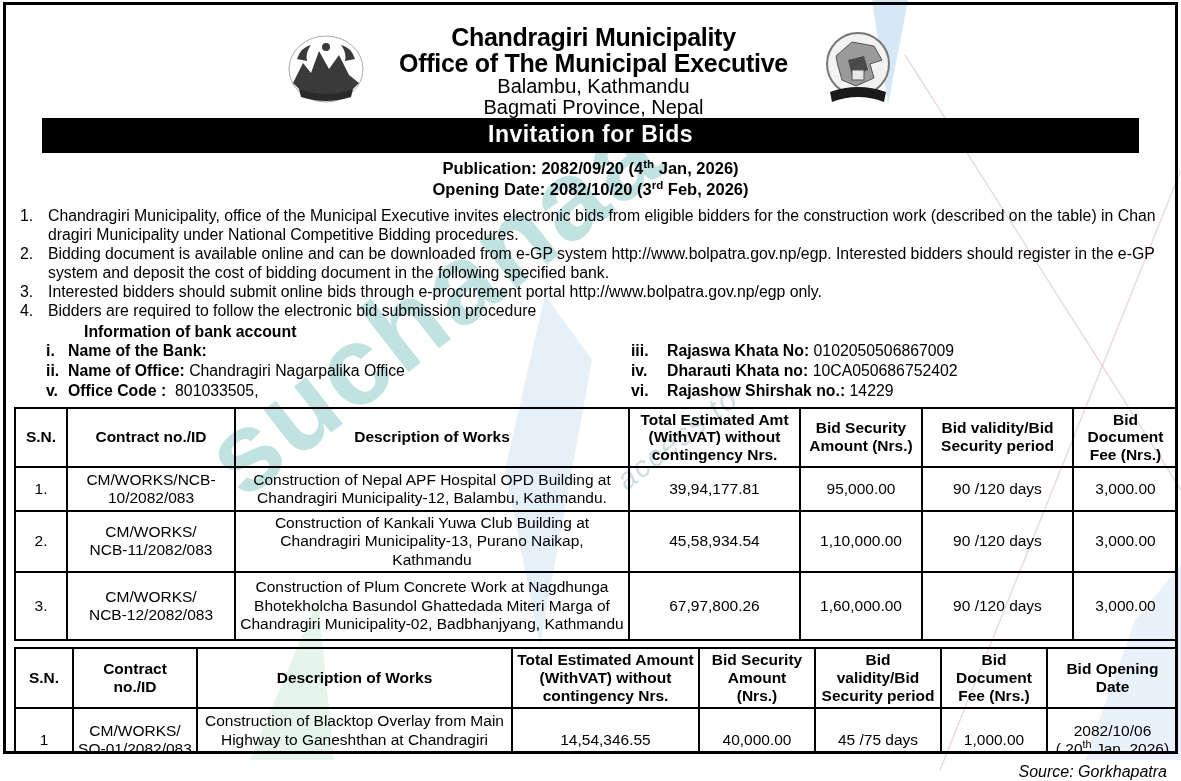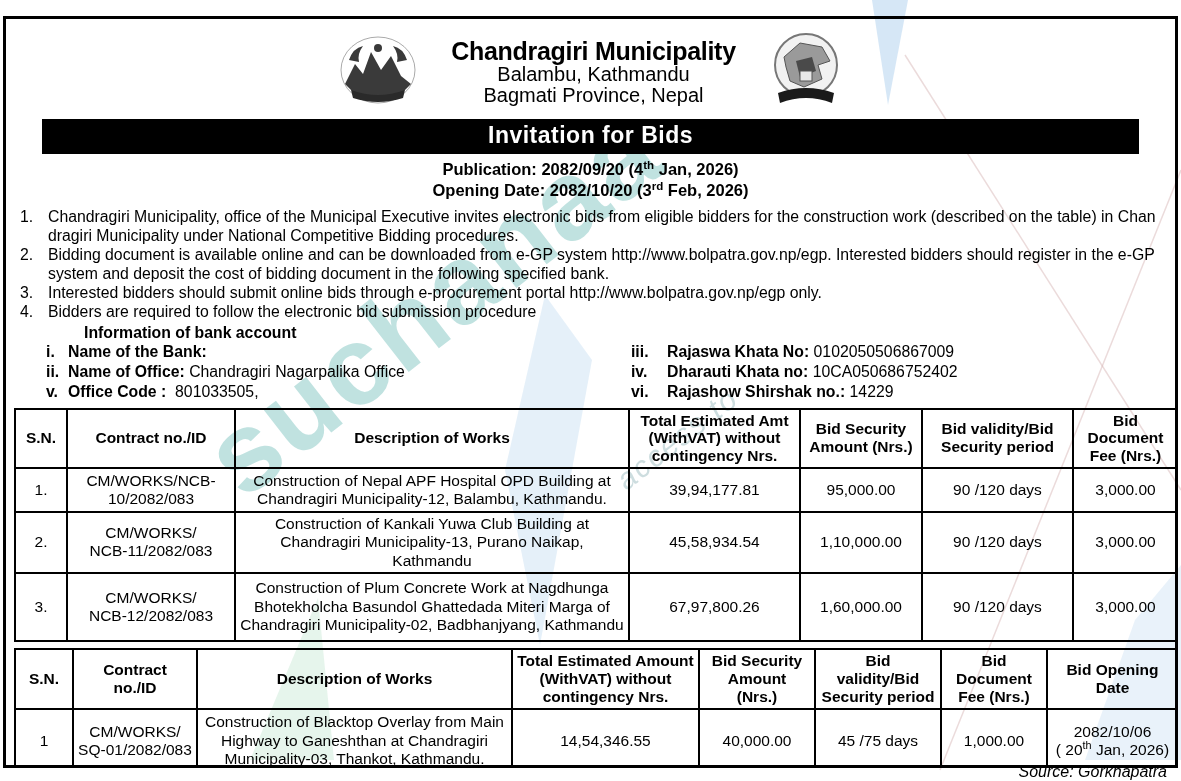--- a/index.html
+++ b/index.html
@@ -13,22 +13,22 @@
   .wm-text {
     position:absolute; left:180px; top:420px; transform:rotate(-38deg); transform-origin:left top;
     font-size:112px; font-weight:bold; letter-spacing:3px; color:rgba(47,158,151,0.30);
   }
   .wm-subtext {
     position:absolute; left:610px; top:470px; transform:rotate(-38deg); transform-origin:left top;
     font-size:30px; font-style:italic; color:rgba(130,170,175,0.40); letter-spacing:2px;
   }
   
   .doc {
-    position:absolute; left:3px; top:16px; width:1175px; height:752px;
-    border:3px solid #000; background:transparent; z-index:1; padding:3px 8px; overflow:hidden;
+    position:absolute; left:3px; top:2px; width:1175px; height:752px;
+    border:3px solid #000; background:transparent; z-index:1; padding:16px 8px; overflow:hidden;
   }
   .source-line {
     position:absolute; right:14px; bottom:0px; font-size:16px; font-style:italic; z-index:1;
   }
   
   .header { display:flex; justify-content:center; align-items:center; gap:34px; padding-top:5px; height:95px; }
   .header-text { text-align:center; line-height:1.04; }
   .h-title { font-size:25px; font-weight:bold; letter-spacing:-0.3px; }
   .h-sub { font-size:20px; font-weight:normal; }
   .logo { flex:0 0 auto; }
@@ -95,20 +95,21 @@
           <ellipse cx="39" cy="36" rx="37" ry="33" fill="none" stroke="#555" stroke-width="1" opacity="0.5"></ellipse>
           <path d="M6 50 L16 30 L24 40 L32 18 L42 36 L52 22 L62 42 L72 50 L64 58 Q39 70 14 58 Z" fill="#3a3a3a"></path>
           <path d="M10 26 Q14 14 24 12 Q18 20 20 28 Z" fill="#3a3a3a"></path>
           <path d="M68 26 Q64 14 54 12 Q60 20 58 28 Z" fill="#3a3a3a"></path>
           <circle cx="39" cy="14" r="4" fill="#3a3a3a"></circle>
           <path d="M12 56 Q39 66 66 56 L64 64 Q39 72 14 64 Z" fill="#2a2a2a"></path>
         </svg>
       </div>
       <div class="header-text">
         <div class="h-title">Chandragiri Municipality</div>
+        <div class="h-title">Office of The Municipal Executive</div>
         <div class="h-sub">Balambu, Kathmandu</div>
         <div class="h-sub">Bagmati Province, Nepal</div>
       </div>
       <div class="logo">
         <svg width="72" height="78" viewBox="0 0 72 78">
           <circle cx="36" cy="34" r="31" fill="#f2f2f2" stroke="#777" stroke-width="2"></circle>
           <path d="M14 26 L30 12 L52 16 L60 30 L48 34 L52 48 L34 56 L20 50 L16 36 Z" fill="#9a9a9a" stroke="#555" stroke-width="1"></path>
           <path d="M26 30 L42 26 L46 40 L30 46 Z" fill="#4a4a4a"></path>
           <rect x="30" y="40" width="12" height="10" fill="#e8e8e8" stroke="#555" stroke-width="1"></rect>
           <path d="M8 62 Q36 52 64 62 L62 72 Q36 62 10 72 Z" fill="#1a1a1a"></path>

